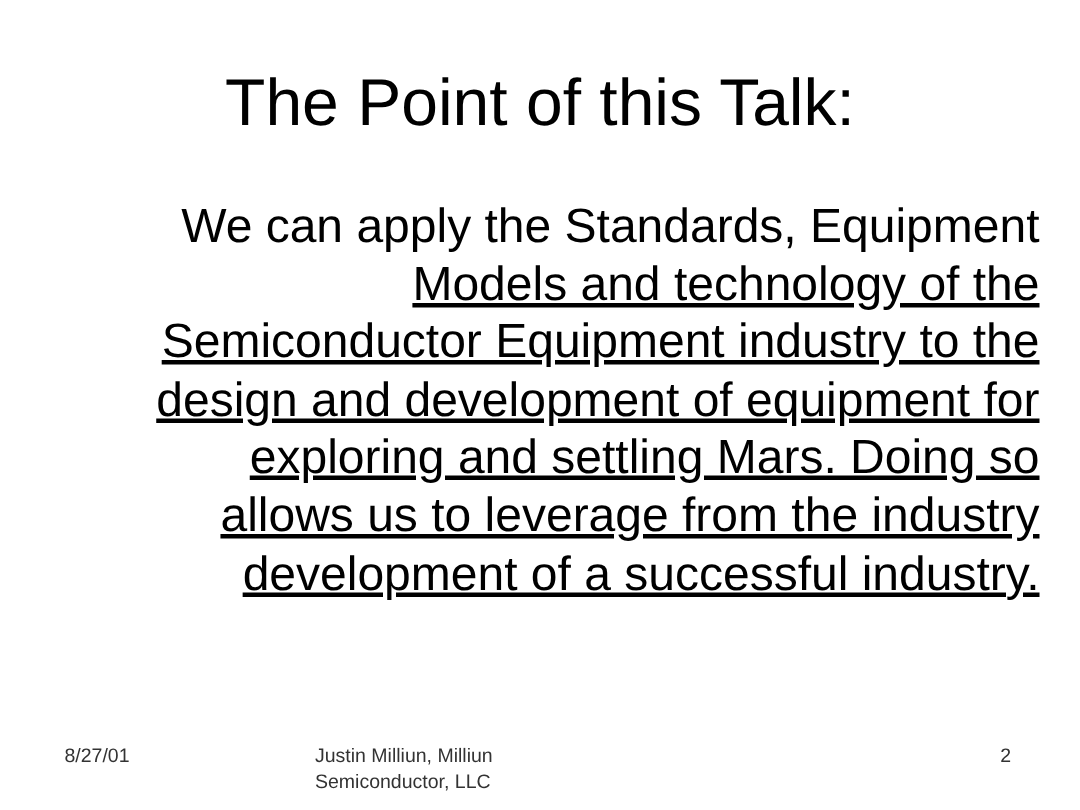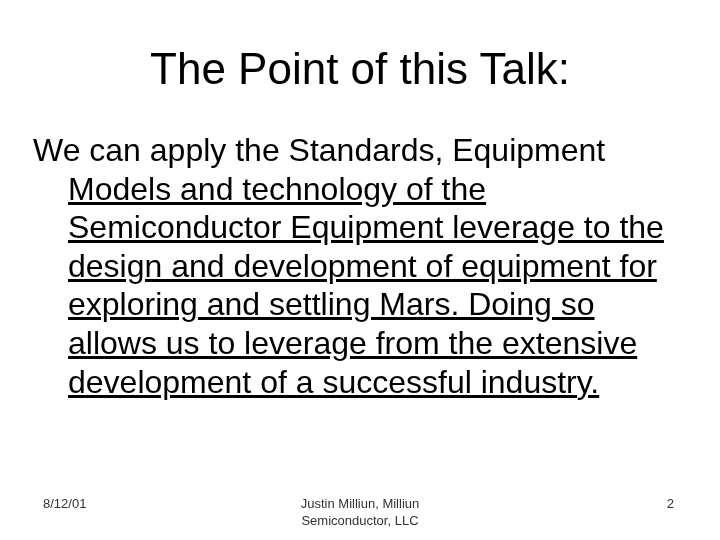--- a/index.html
+++ b/index.html
@@ -33,40 +33,40 @@
     top: 131px;
     left: 33px;
     width: 660px;
     font-size: 32px;
     line-height: 38.6px;
     font-weight: 400;
     color: #000000;
   }
   .body-line {
     white-space: nowrap;
+    text-align: right;
   }
   .body-line.wrapped {
     margin-left: 35px;
     text-decoration: underline;
   }
   .footer-date {
     position: absolute;
     top: 495px;
     left: 43px;
     font-size: 13px;
     line-height: 17px;
     color: #333333;
     white-space: nowrap;
   }
   .footer-credit {
     position: absolute;
     top: 495px;
     left: 210px;
     width: 300px;
-    text-align: center;
     font-size: 13px;
     line-height: 17px;
     color: #333333;
   }
   .footer-number {
     position: absolute;
     top: 495px;
     right: 46px;
     font-size: 13px;
     line-height: 17px;
@@ -78,28 +78,28 @@
 </head>
 <body>
 
 <div class="slide">
 
   <div class="title">The Point of this Talk:</div>
 
   <div class="body-text">
     <div class="body-line">We can apply the Standards, Equipment</div>
     <div class="body-line wrapped">Models and technology of the</div>
-    <div class="body-line wrapped">Semiconductor Equipment leverage to the</div>
+    <div class="body-line wrapped">Semiconductor Equipment industry to the</div>
     <div class="body-line wrapped">design and development of equipment for</div>
     <div class="body-line wrapped">exploring and settling Mars. Doing so</div>
-    <div class="body-line wrapped">allows us to leverage from the extensive</div>
+    <div class="body-line wrapped">allows us to leverage from the industry</div>
     <div class="body-line wrapped">development of a successful industry.</div>
   </div>
 
-  <div class="footer-date">8/12/01</div>
+  <div class="footer-date">8/27/01</div>
 
   <div class="footer-credit">
     <div>Justin Milliun, Milliun</div>
     <div>Semiconductor, LLC</div>
   </div>
 
   <div class="footer-number">2</div>
 
 </div>
 

